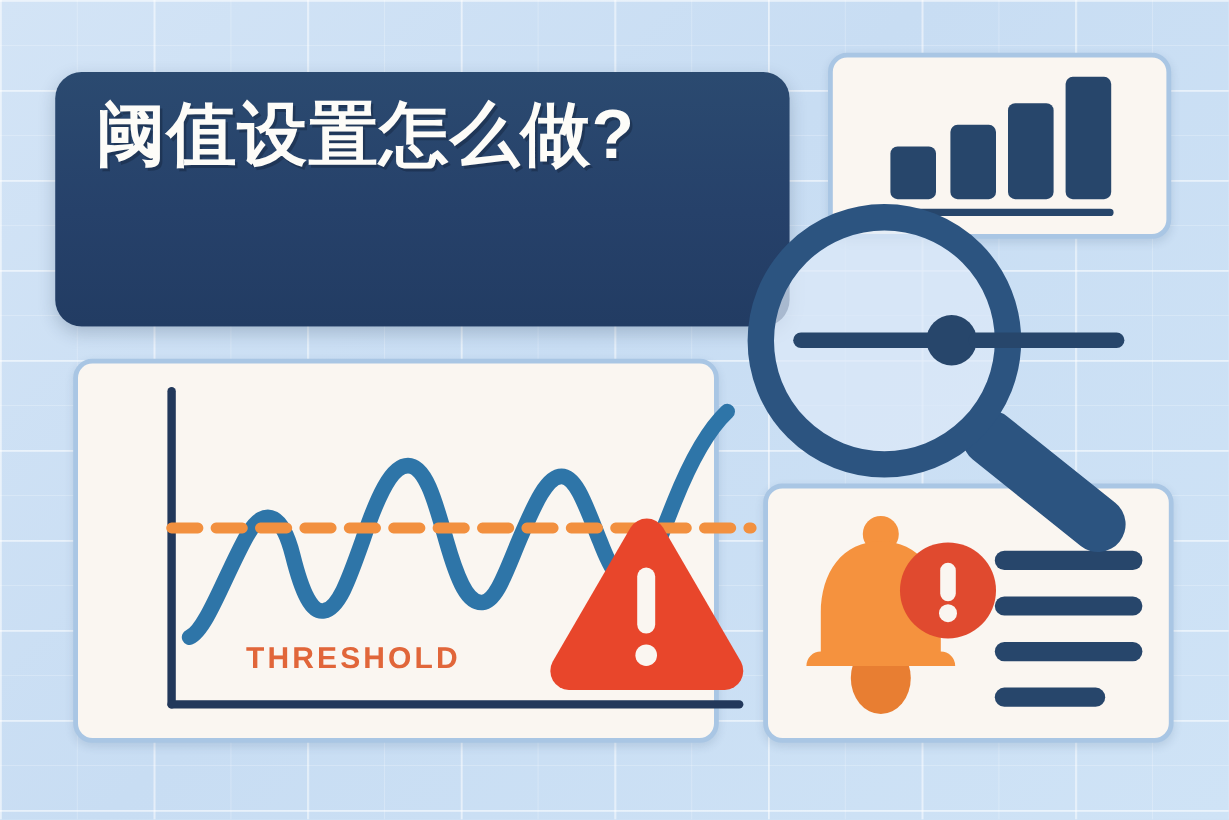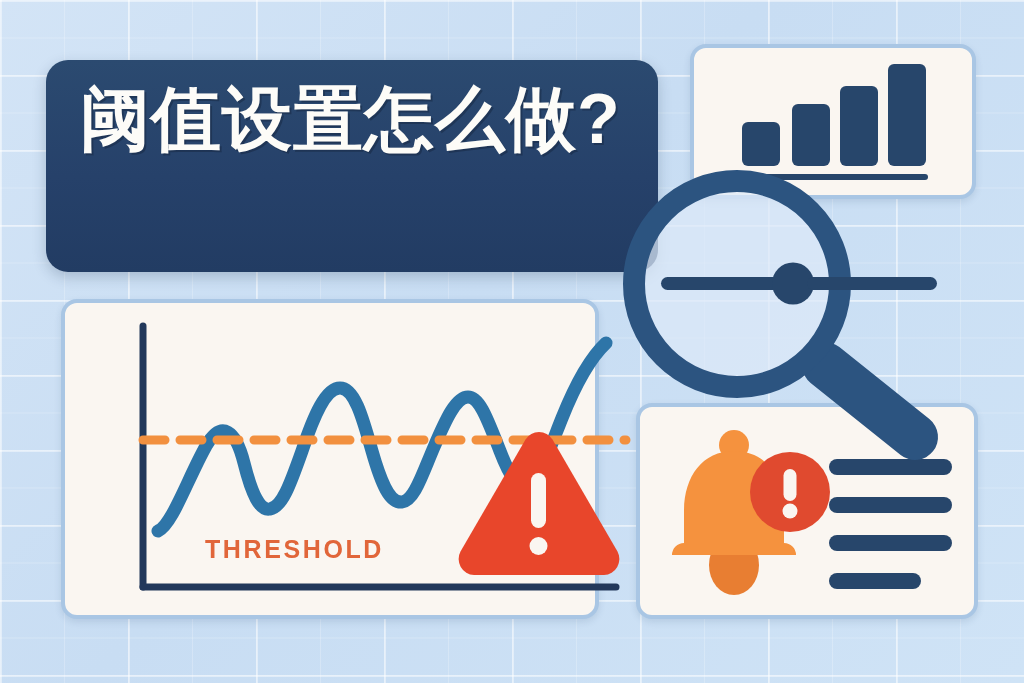--- a/index.html
+++ b/index.html
@@ -37,21 +37,21 @@
   #title-card{
     position:absolute;
     left:46px; top:60px; width:612px; height:212px;
     background:linear-gradient(180deg,#2b4a70 0%,#26416a 55%,#223c63 100%);
     border-radius:22px;
     box-shadow:0 5px 14px rgba(25,45,75,0.22);
     padding:22px 34px 0 34px;
   }
   #page-title{
     color:#fdfcf8;
-    font-size:70px;
+    font-size:58px;
     font-weight:bold;
     line-height:1.06;
     letter-spacing:1px;
     text-shadow:2px 2px 0 rgba(20,35,60,0.45);
     white-space:nowrap;
   }
   #page-subtitle{
     color:#f4f3ee;
     font-size:37px;
     font-weight:bold;

